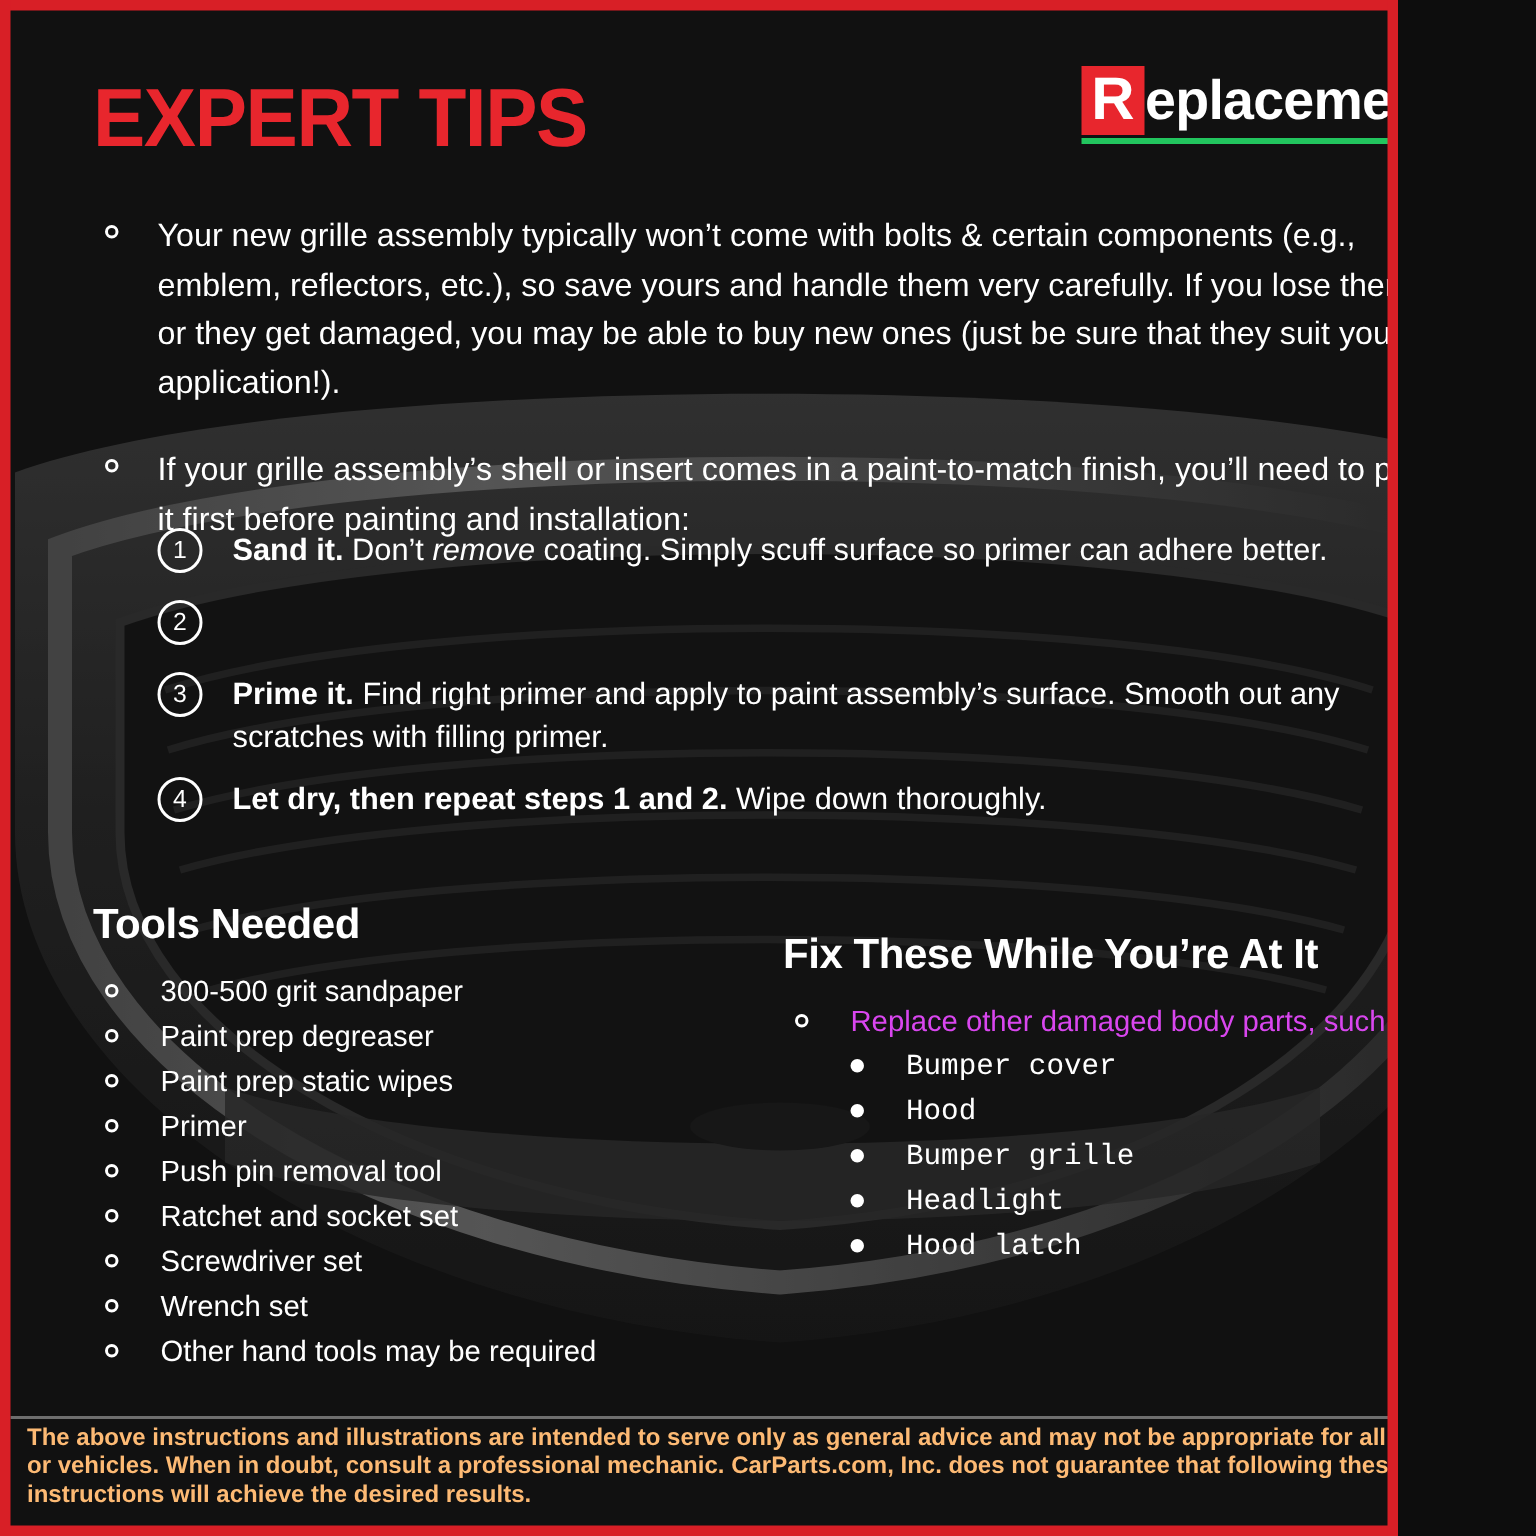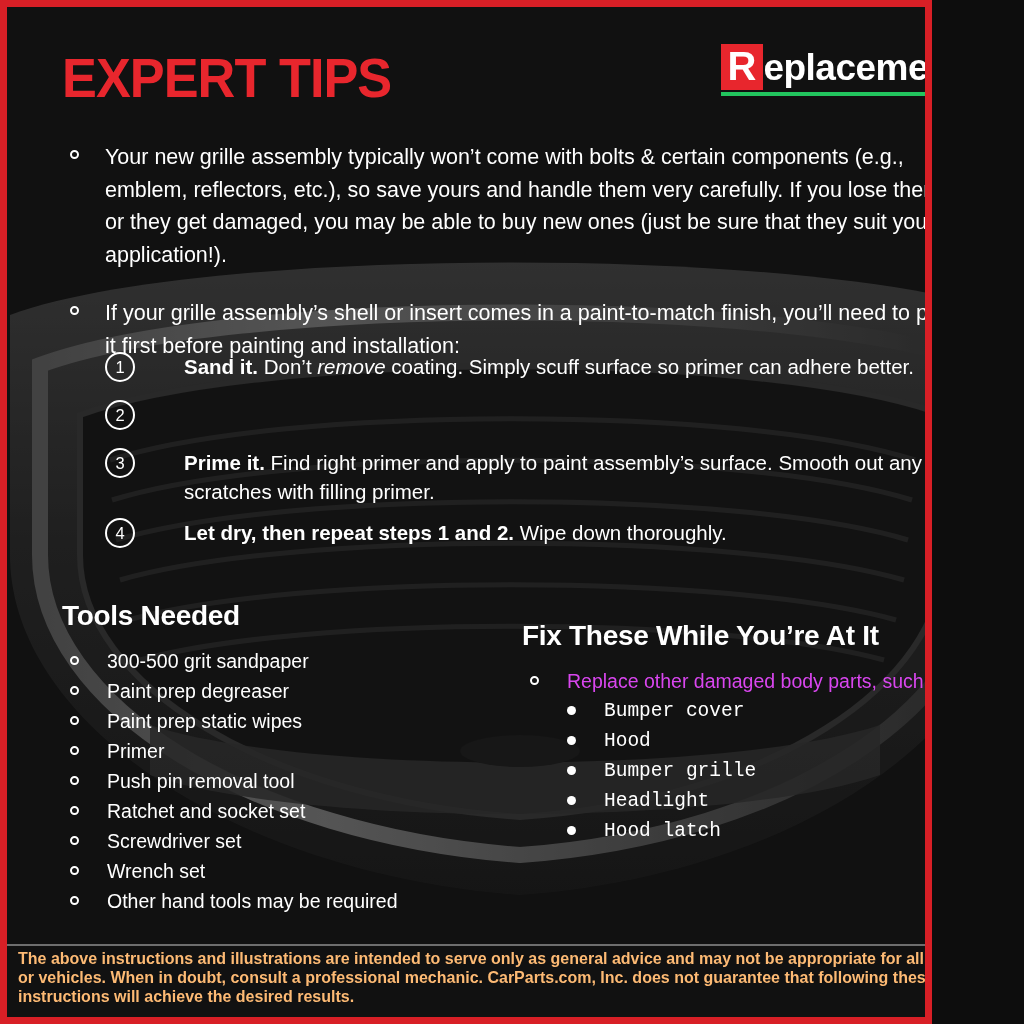--- a/index.html
+++ b/index.html
@@ -141,21 +141,20 @@
     box-sizing: border-box;
     text-align: center;
     line-height: 27px;
     font-size: 16.5px;
     color: #ffffff;
   }
   .step-text {
     font-size: 20.5px;
     line-height: 29px;
     color: #ffffff;
-    margin-left: 29px;
   }
   .step-text b { font-weight: bold; }
   .step-text i { font-style: italic; }
 
   .col-left {
     position: absolute;
     left: 62px;
     top: 600px;
     width: 470px;
   }

